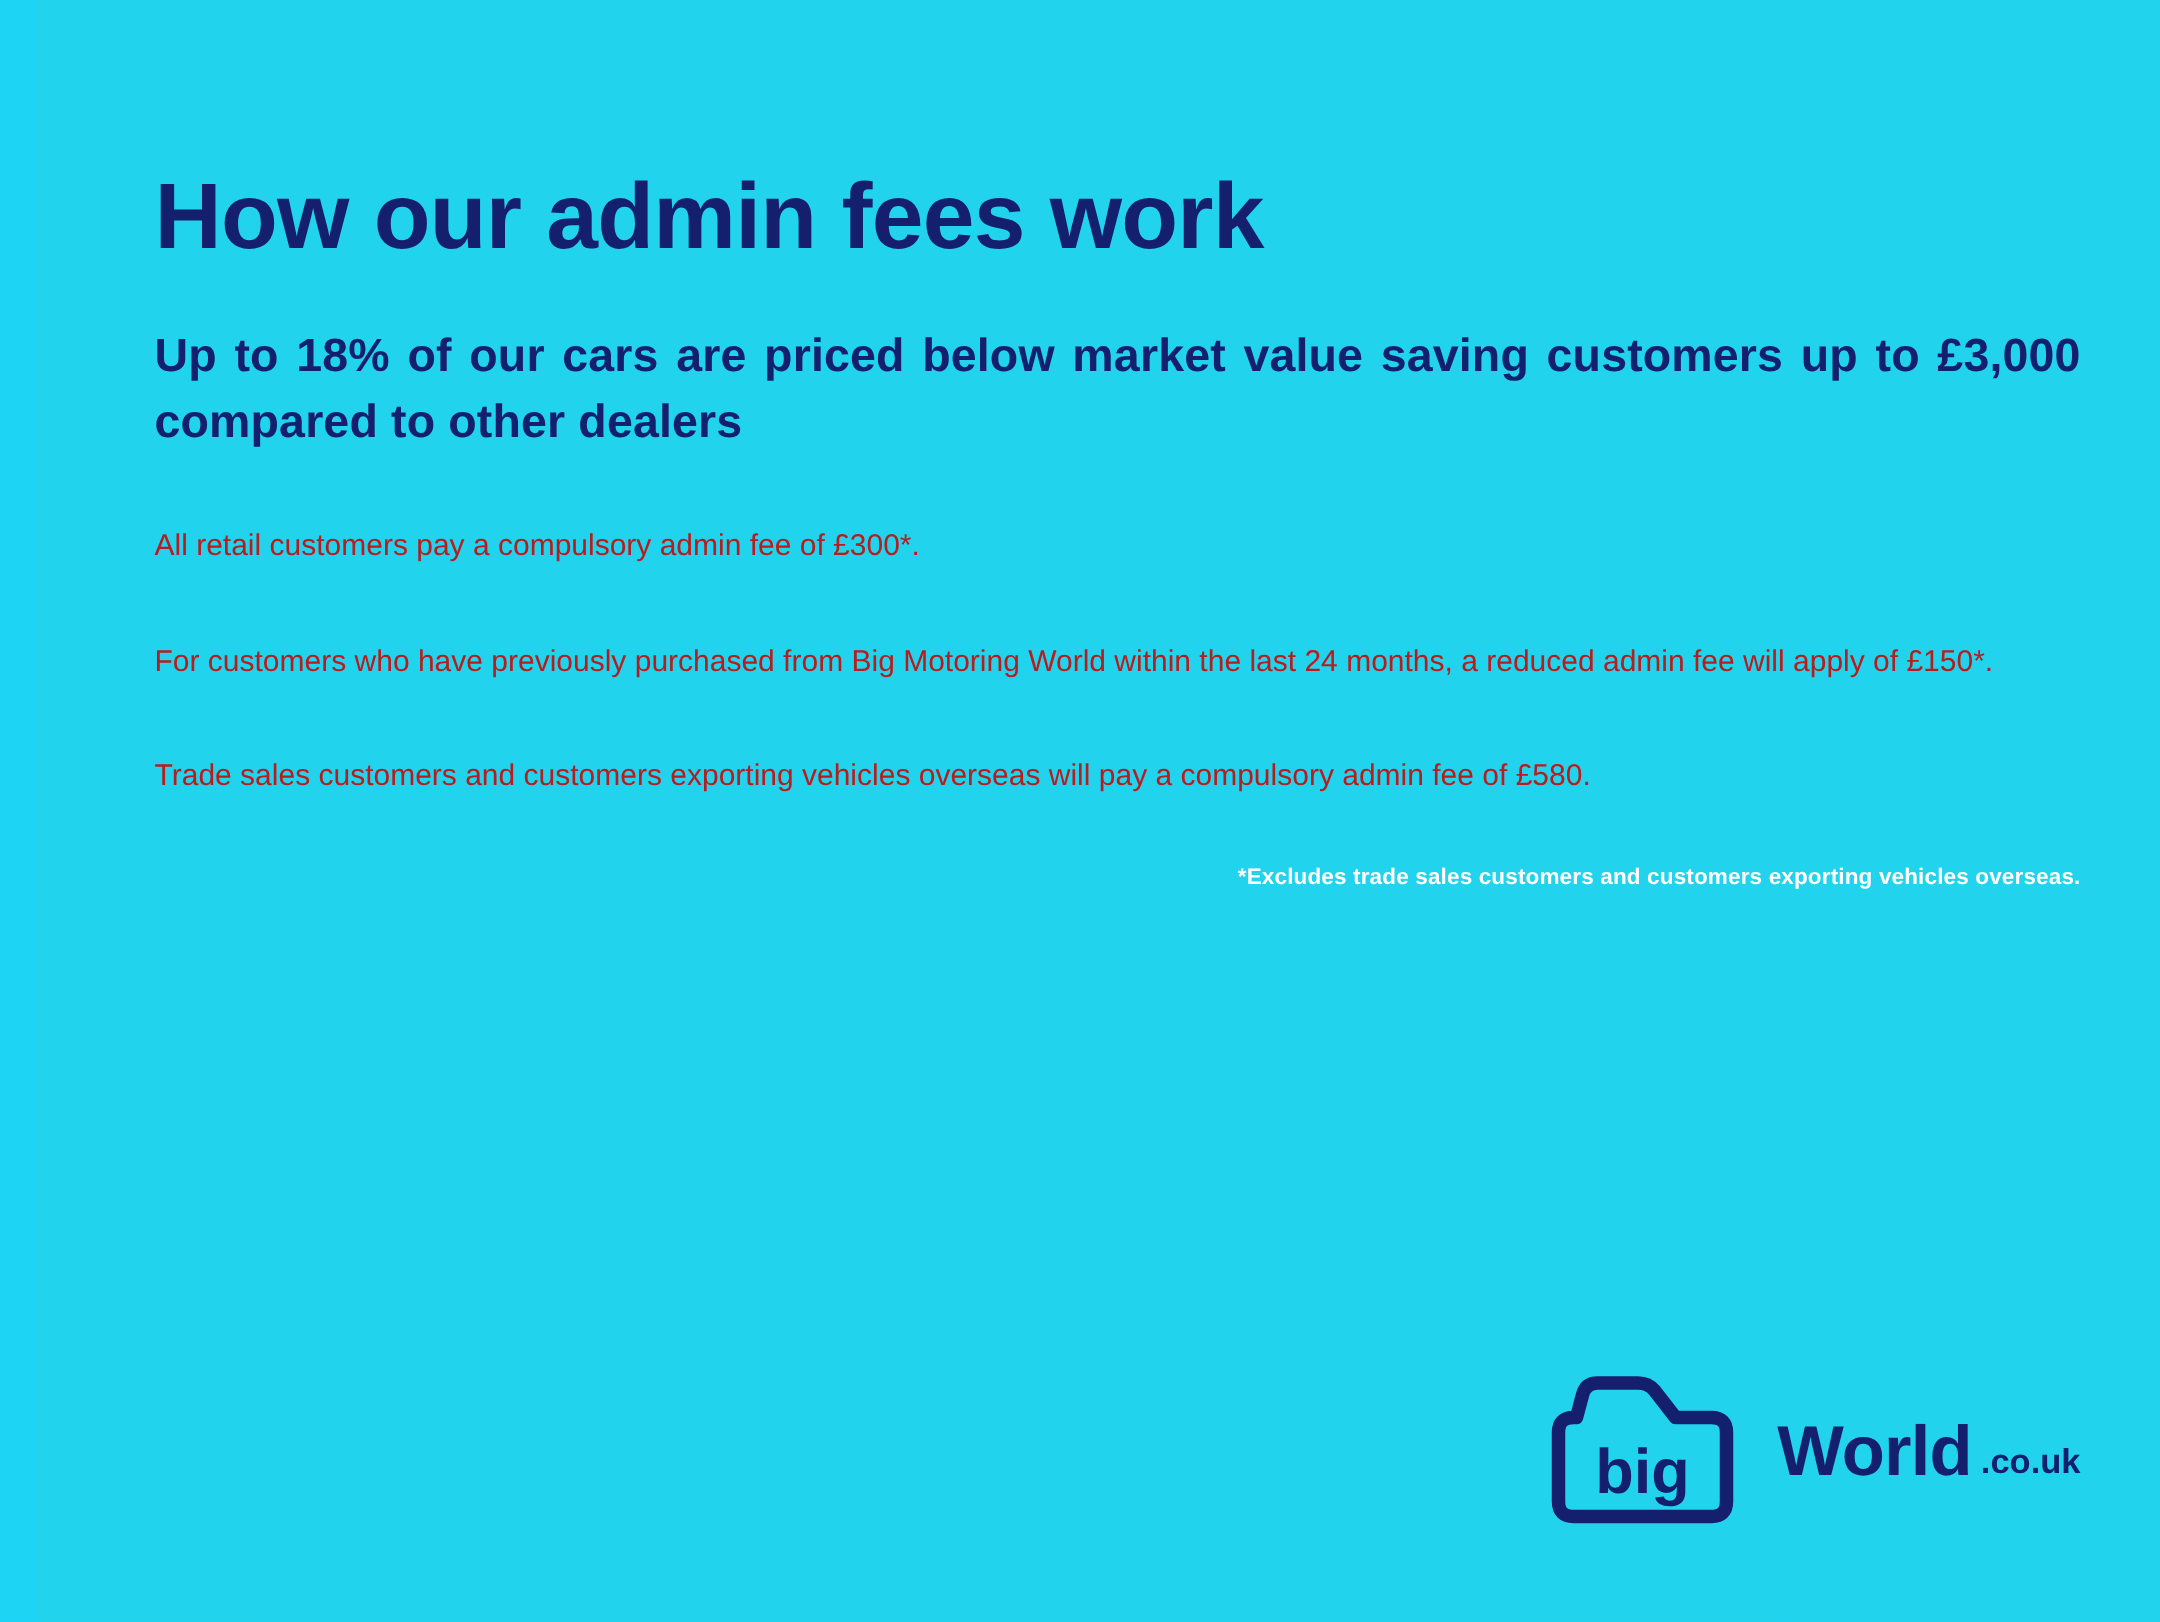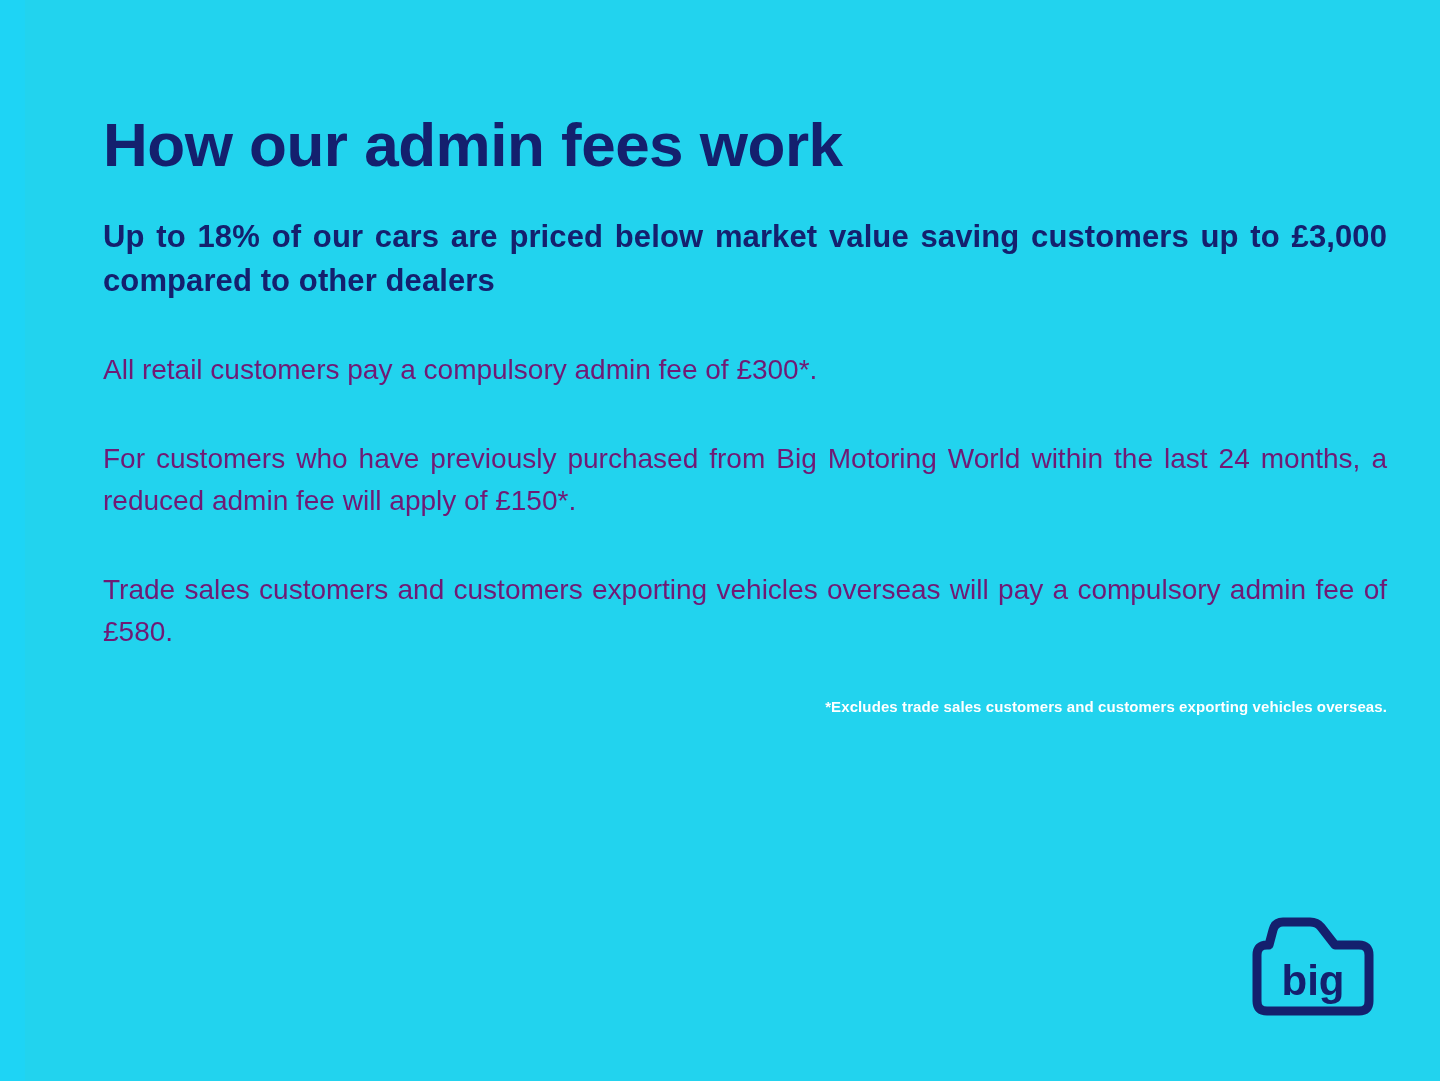--- a/index.html
+++ b/index.html
@@ -39,22 +39,22 @@
     line-height: 1.42;
     text-align: justify;
     max-width: 1285px;
     letter-spacing: 0.1px;
   }
   .body-block {
     margin-top: 46px;
     max-width: 1285px;
   }
   .para {
-    font-size: 28px;
-    color: #701a75;
+    font-size: 20px;
+    color: #b91c1c;
     line-height: 1.52;
     text-align: justify;
     margin: 0 0 46px 0;
     font-weight: 400;
   }
   .para:last-child {
     margin-bottom: 0;
   }
   .footnote {
     margin-top: 44px;
@@ -63,21 +63,21 @@
     font-size: 15px;
     font-weight: 600;
     letter-spacing: 0.1px;
   }
   .logo-row {
     position: absolute;
     right: 78px;
     bottom: 62px;
     display: flex;
     align-items: center;
-    gap: 0;
+    gap: 16px;
   }
   .logo-mark {
     width: 140px;
     height: 104px;
     position: relative;
   }
   .logo-text {
     display: flex;
     flex-direction: column;
     justify-content: center;
@@ -119,16 +119,20 @@
   <div class="footnote">*Excludes trade sales customers and customers exporting vehicles overseas.</div>
 
   <div class="logo-row">
     <div class="logo-mark">
       <svg width="140" height="104" viewBox="0 0 140 104" xmlns="http://www.w3.org/2000/svg">
         <path d="M10 40 L10 86 Q10 96 20 96 L112 96 Q122 96 122 86 L122 40 Q122 30 112 30 L88 30 L74 12 Q70 7 63 7 L36 7 Q28 7 26 15 L22 30 L20 30 Q10 30 10 40 Z" fill="none" stroke="#14206e" stroke-width="9" stroke-linejoin="round"></path>
         <text x="66" y="80" font-family="'Liberation Sans', sans-serif" font-size="42" font-weight="800" fill="#14206e" text-anchor="middle">big</text>
       </svg>
     </div>
     <div class="logo-text">
+      <span class="logo-line2wrap">
+        <span class="logo-line2">World</span>
+        <span class="logo-tld">.co.uk</span>
+      </span>
     </div>
   </div>
 
 </div>
 
 </body></html>

